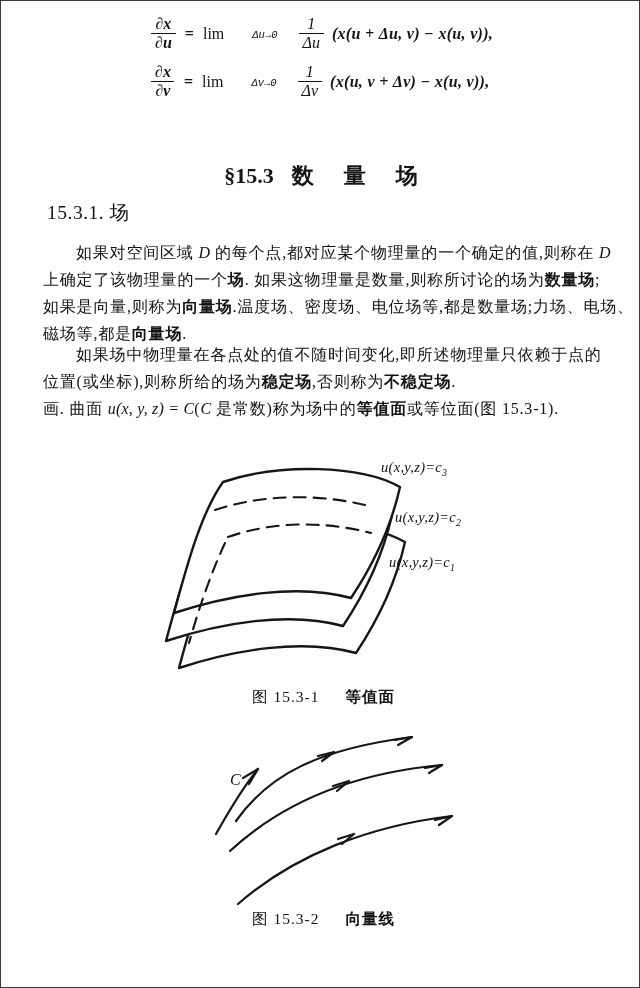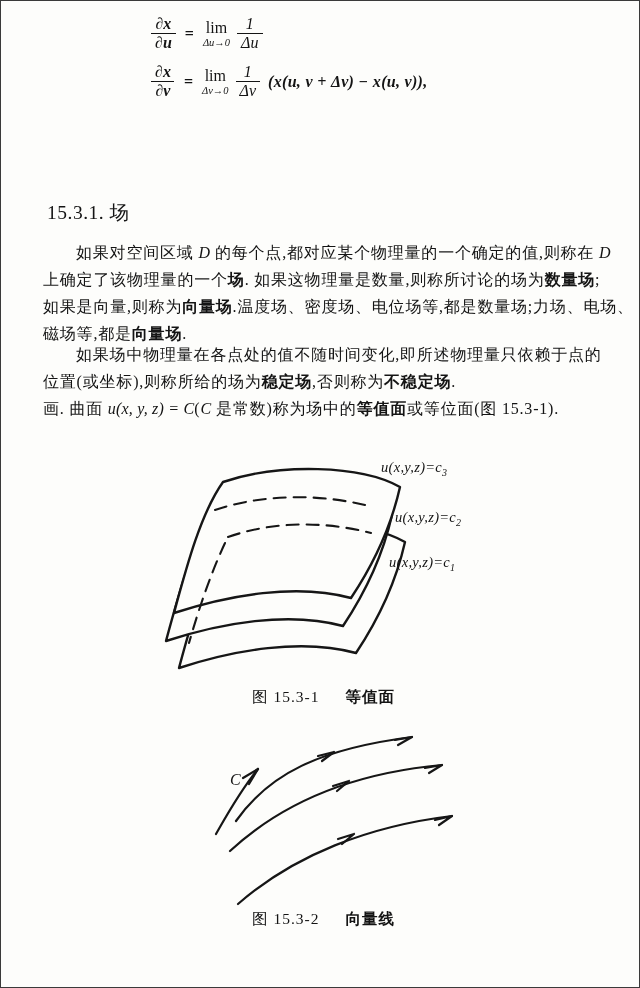--- a/index.html
+++ b/index.html
@@ -19,23 +19,23 @@
     position:absolute;
     display:flex;align-items:center;
     font-size:16px;font-style:italic;
     white-space:nowrap;
   }
   .frac{display:inline-flex;flex-direction:column;align-items:center;line-height:1.15;}
   .frac .num{padding:0 4px;font-weight:bold;}
   .frac .den{border-top:1.5px solid #141414;padding:0 4px;font-weight:bold;}
   .frac.light .num,.frac.light .den{font-weight:normal;}
   .eq{margin:0 9px;font-style:normal;font-weight:bold;}
-  .lim{display:inline-flex;flex-direction:column;align-items:center;font-style:normal;margin-right:7px;line-height:1;}
+  .lim{display:inline-flex;flex-direction:row;align-items:center;font-style:normal;margin-right:21px;line-height:1;gap:28px;}
   .lim .limword{font-size:16px;}
-  .lim .limsub{font-size:10.5px;font-style:italic;margin-top:2px;}
+  .lim .limsub{font-size:10.5px;font-style:italic;margin-top:2px;font-family:Liberation Mono, monospace;}
   .fbody{margin-left:8px;font-weight:bold;letter-spacing:.3px;}
   
   .tline{white-space:nowrap;font-size:16px;line-height:27px;letter-spacing:.8px;}
   .indent{padding-left:33px;}
   .b{font-weight:bold;}
   .v,.m{font-style:italic;letter-spacing:.2px;}
   .para{position:absolute;left:42px;}
   .afterline{position:absolute;left:42px;top:110px;}
   .section-head{
     position:absolute;top:160px;left:0;width:640px;
@@ -80,40 +80,44 @@
     </span>
     <span class="eq">=</span>
     <span class="lim">
       <span class="limword">lim</span>
       <span class="limsub">Δu→0</span>
     </span>
     <span class="frac light">
       <span class="num">1</span>
       <span class="den">Δu</span>
     </span>
+    <span class="fbody">(x(u + Δu, v) − x(u, v)),</span>
   </div>
 
   <div class="formula" style="left:150px;top:62px;">
     <span class="frac">
       <span class="num">∂x</span>
       <span class="den">∂v</span>
     </span>
     <span class="eq">=</span>
     <span class="lim">
       <span class="limword">lim</span>
       <span class="limsub">Δv→0</span>
     </span>
     <span class="frac light">
       <span class="num">1</span>
       <span class="den">Δv</span>
     </span>
     <span class="fbody">(x(u, v + Δv) − x(u, v)),</span>
   </div>
 
 
+  <div class="section-head">
+    <span class="sec-label">§15.3</span><span class="sec-title">数量场</span>
+  </div>
 
   <div class="subsection-head">15.3.1. 场</div>
 
   <div class="para" style="top:340px;">
     <div class="tline indent"><span class="n">如果场中物理量在各点处的值不随时间变化,即所述物理量只依赖于点的</span></div>
     <div class="tline"><span class="n">位置(或坐标),则称所给的场为</span><span class="b">稳定场</span><span class="n">,否则称为</span><span class="b">不稳定场</span><span class="n">.</span></div>
   </div>
 
   <div class="para" style="top:238px;">
     <div class="tline indent"><span class="n">如果对空间区域 </span><span class="v">D</span><span class="n"> 的每个点,都对应某个物理量的一个确定的值,则称在 </span><span class="v">D</span></div>

